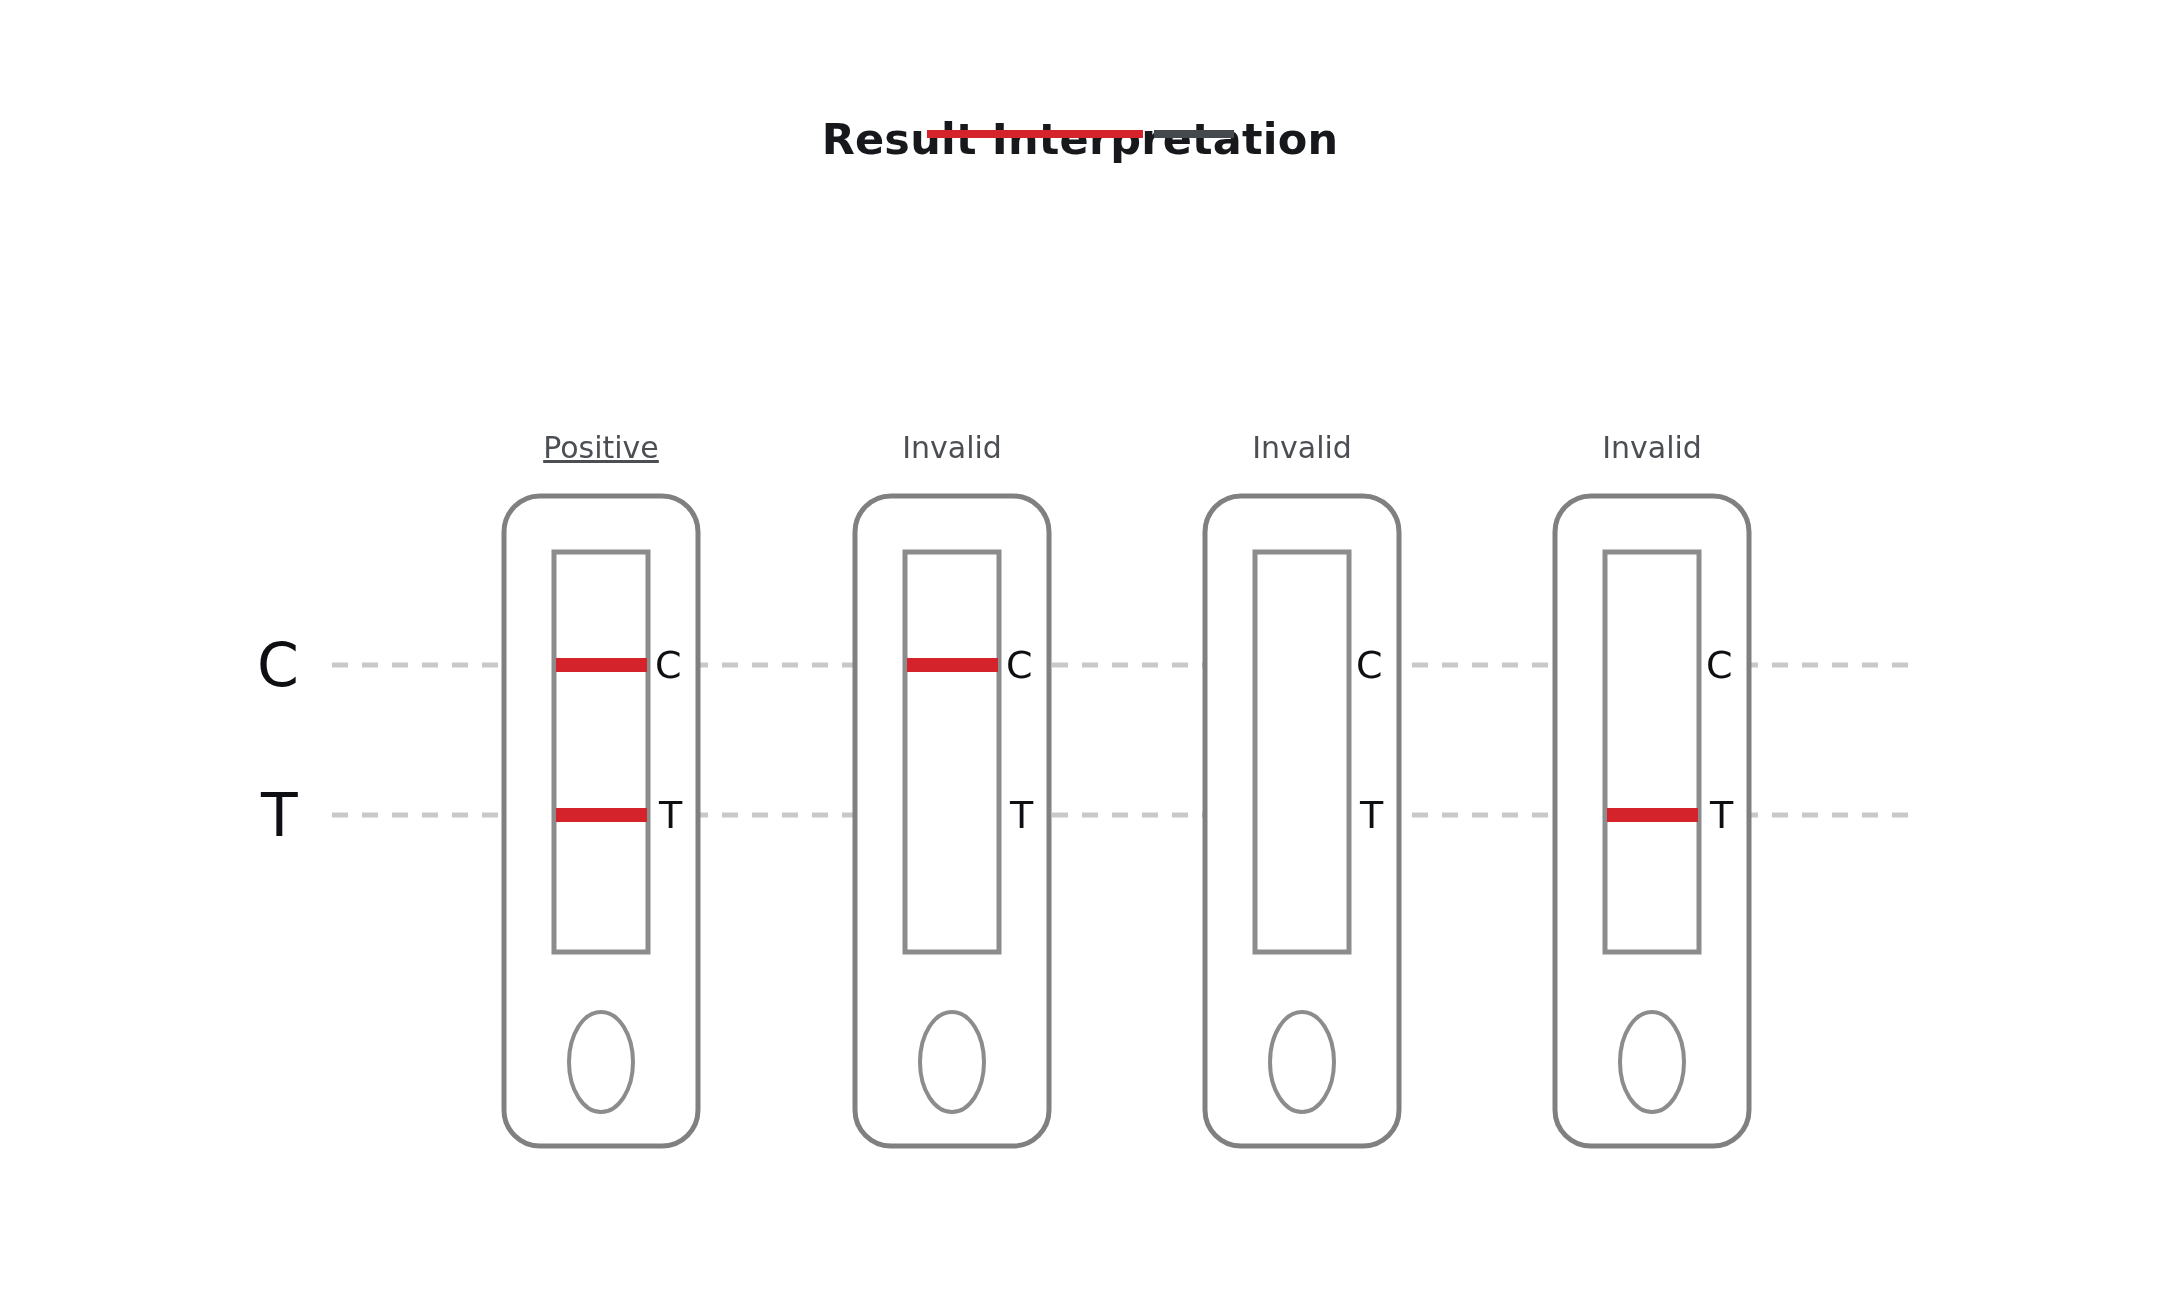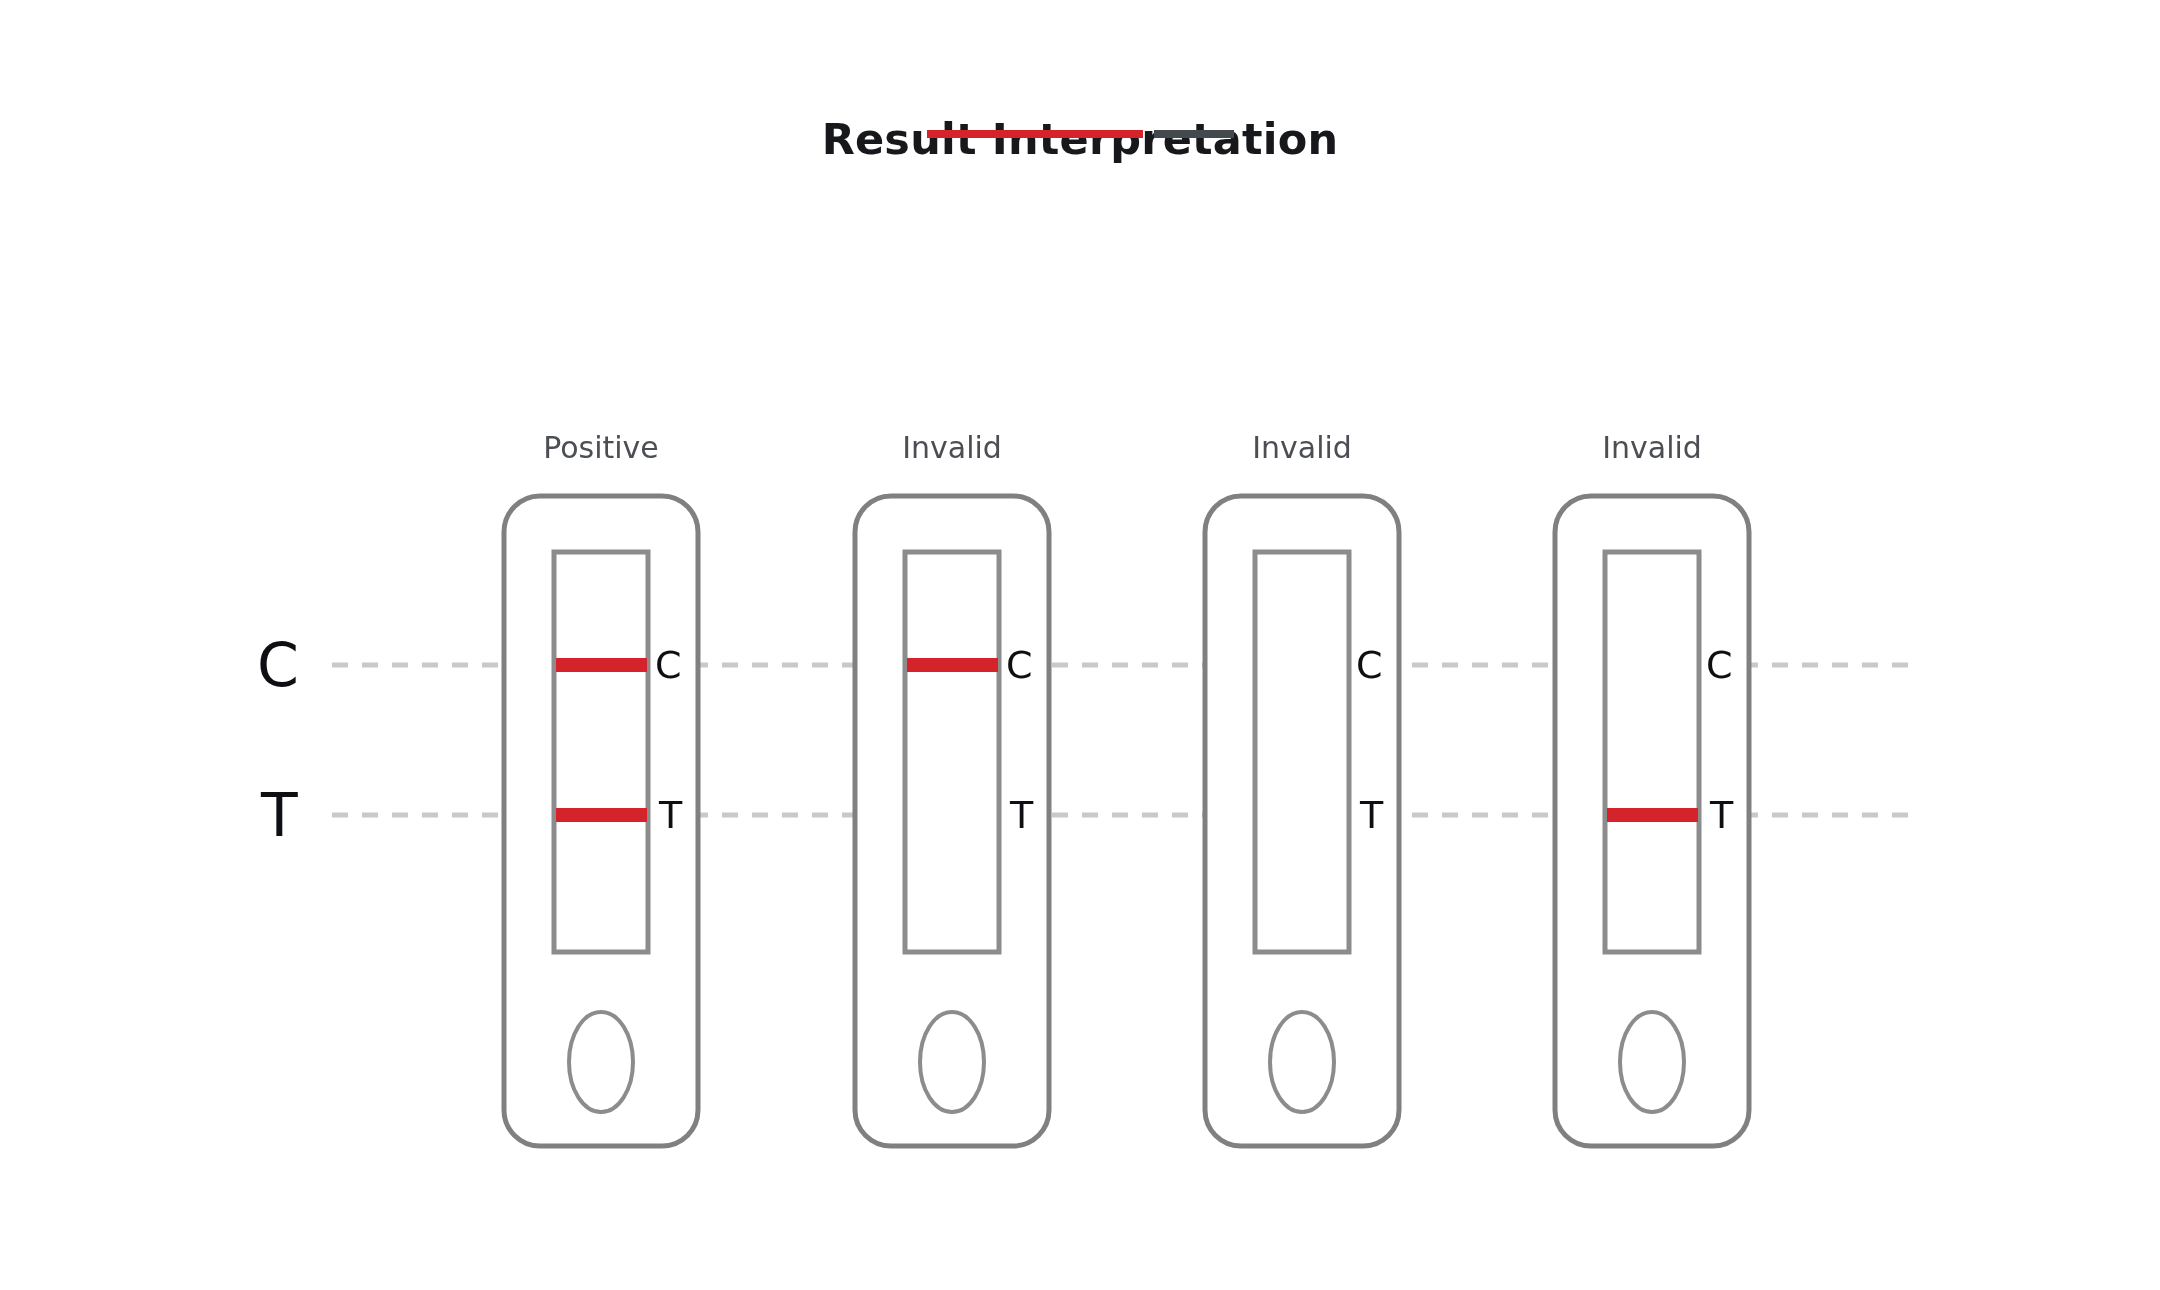--- a/index.html
+++ b/index.html
@@ -140,21 +140,21 @@
       <rect x="1555" y="496" width="194" height="650" rx="36" ry="36" fill="#ffffff" stroke="#808080" stroke-width="5"></rect>
       <rect x="1605" y="552" width="94" height="400" fill="#ffffff" stroke="#8c8c8c" stroke-width="5"></rect>
       <rect x="1607" y="808" width="91" height="14" fill="#d4232b"></rect>
       <ellipse cx="1652" cy="1062" rx="32" ry="50" fill="#ffffff" stroke="#8c8c8c" stroke-width="4"></ellipse>
     </g>
   </svg>
 
   <span class="axis-letter" style="left:257px; top:635px;">C</span>
   <span class="axis-letter" style="left:261px; top:785px;">T</span>
 
-  <span class="strip-caption" style="left:471px; top:433px;">Positive</span>
+  <span class="strip-caption" style="left:471px; top:433px;text-decoration:underline;">Positive</span>
   <span class="strip-caption" style="left:822px; top:433px;">Invalid</span>
   <span class="strip-caption" style="left:1172px; top:433px;">Invalid</span>
   <span class="strip-caption" style="left:1522px; top:433px;">Invalid</span>
 
   <span class="band-letter" style="left:655px; top:646px;">C</span>
   <span class="band-letter" style="left:659px; top:796px;">T</span>
 
   <span class="band-letter" style="left:1006px; top:646px;">C</span>
   <span class="band-letter" style="left:1010px; top:796px;">T</span>
 

